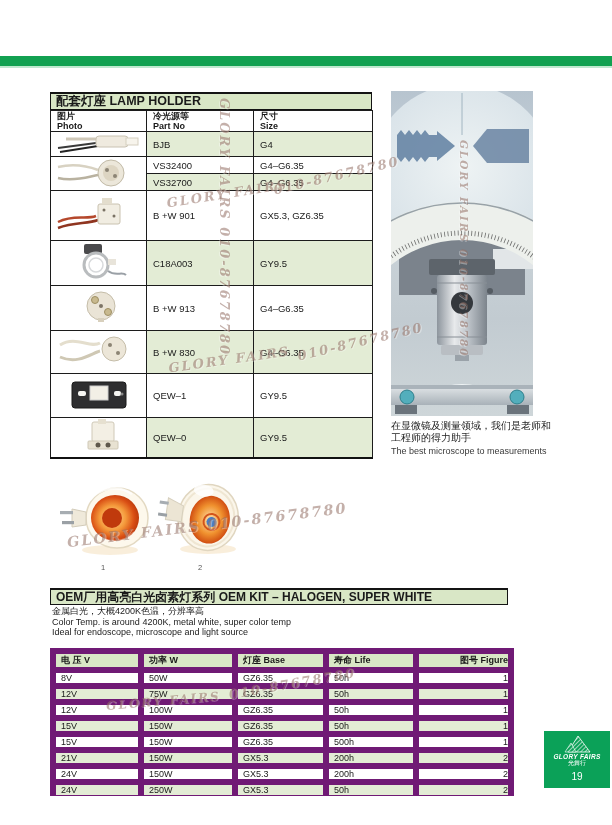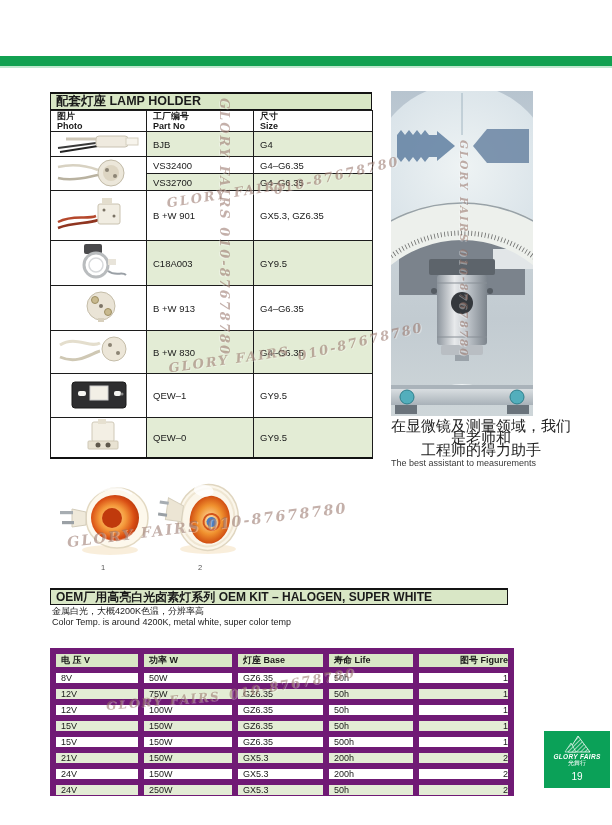--- a/index.html
+++ b/index.html
@@ -26,21 +26,21 @@
   .oem-table td,.oem-table th{border:6px solid #701a75;padding:0 0 0 5px;font-size:9px;
         text-align:left;vertical-align:middle;overflow:hidden;white-space:nowrap;}
   .oem-table th{background:#d9e7c6;font-size:9px;border-bottom-width:1.5px;}
   .oem-table tr.g td{background:#e3ecd5;}
   .oem-table .c{text-align:right;padding:0;}
   
   .desc{position:absolute;left:52px;top:606px;width:460px;font-size:9px;line-height:10.5px;color:#222;}
   
   .mphoto{position:absolute;left:391px;top:91px;width:142px;height:325px;}
   .caption{position:absolute;left:391px;top:420px;width:180px;}
-  .caption .zh{font-size:15px;line-height:12px;color:#222;text-align:center;}
+  .caption .zh{font-size:10px;line-height:12px;color:#222;}
   .caption .en{font-size:9px;color:#3a3a3a;margin-top:2px;}
   
   .lamp1{position:absolute;left:60px;top:482px;}
   .lamp2{position:absolute;left:158px;top:479px;}
   .figlabel{position:absolute;font-size:7.5px;color:#555;}
   .fl1{left:101px;top:563px;}
   .fl2{left:198px;top:563px;}
   
   .logobox{position:absolute;left:544px;top:731px;width:66px;height:57px;background:#0ba158;
         display:flex;flex-direction:column;align-items:center;justify-content:flex-start;padding-top:4px;box-sizing:border-box;}
@@ -76,21 +76,21 @@
         <col style="width:107px">
         <col style="width:119px">
       </colgroup>
     <tbody>
         <tr style="height:21px">
       <th>
             <div>图片</div>
             <div>Photo</div>
           </th>
       <th>
-            <div>工厂编号</div>
+            <div>冷光源等</div>
             <div>Part No</div>
           </th>
       <th>
             <div>尺寸</div>
             <div>Size</div>
           </th>
     </tr>
 
     <tr style="height:25px">
       <td class="ph">
@@ -267,21 +267,21 @@
       <rect x="4" y="314" width="22" height="9" fill="#6a737b"></rect>
       <rect x="116" y="314" width="22" height="9" fill="#6a737b"></rect>
       <circle cx="16" cy="306" r="7" fill="#53aebc" stroke="#2e7f8c"></circle>
       <circle cx="126" cy="306" r="7" fill="#53aebc" stroke="#2e7f8c"></circle>
     </svg>
   </div>
 
   <div class="caption">
     <div class="zh">在显微镜及测量领域，我们是老师和</div>
     <div class="zh">工程师的得力助手</div>
-    <div class="en">The best assistant to measurements</div>
+    <div class="en">The best microscope to measurements</div>
   </div>
 
   <div class="lamp1">
     <svg width="95" height="78" viewBox="0 0 95 78">
       <defs>
         <radialGradient id="amber1" cx="0.45" cy="0.5" r="0.6">
           <stop offset="0" stop-color="#ffd9a0"></stop>
             <stop offset="0.45" stop-color="#f59b3c"></stop>
           <stop offset="0.75" stop-color="#d94e14"></stop>
             <stop offset="1" stop-color="#b03208"></stop>
@@ -322,20 +322,21 @@
       </g>
     </svg>
   </div>
   <div class="figlabel fl1">1</div>
   <div class="figlabel fl2">2</div>
 
   <div class="band band-oem">OEM厂用高亮白光卤素灯系列 OEM KIT – HALOGEN, SUPER WHITE</div>
   <div class="desc">
     <div>金属白光，大概4200K色温，分辨率高</div>
     <div>Color Temp. is around 4200K,  metal white, super color temp</div>
+    <div>Ideal for endoscope, microscope and light source</div>
   </div>
 
   <table class="oem-table">
     <colgroup>
         <col style="width:88px">
         <col style="width:94px">
         <col style="width:91px">
         <col style="width:90px">
         <col style="width:95px">
       </colgroup>

